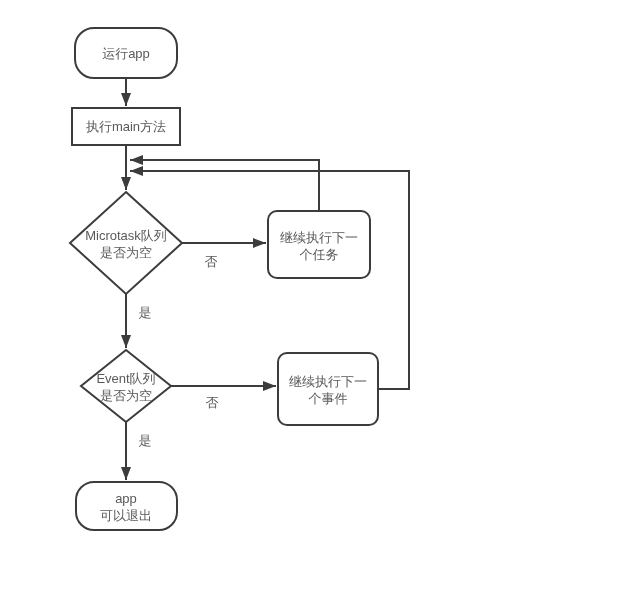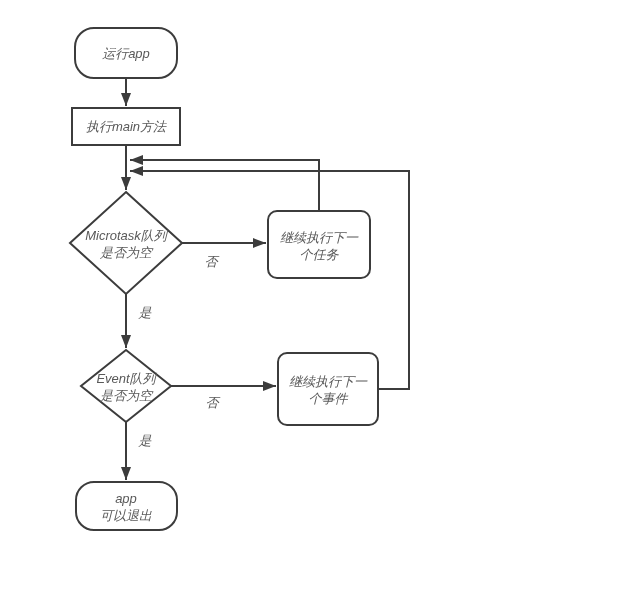--- a/index.html
+++ b/index.html
@@ -6,21 +6,20 @@
     margin: 0;
     padding: 0;
     background: #ffffff;
   }
   .canvas {
     position: relative;
     width: 639px;
     height: 599px;
     background: #ffffff;
     overflow: hidden;
-    font-style: italic;
   }
   svg text {
     font-family: "Liberation Sans", "DejaVu Sans", sans-serif;
     font-size: 13px;
     fill: #595959;
     text-anchor: middle;
   }
   .edge-lines path {
     stroke: #3c3c3c;
     stroke-width: 2;

